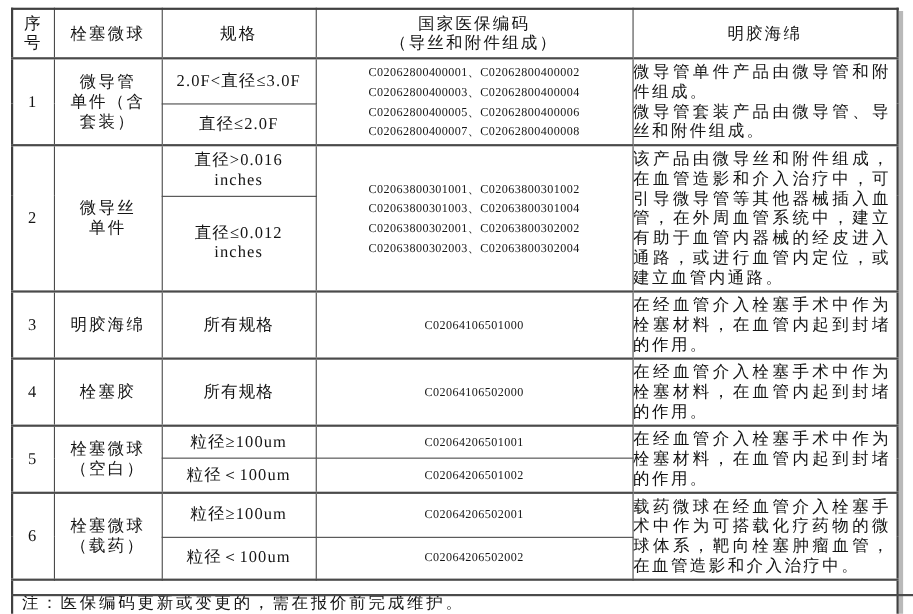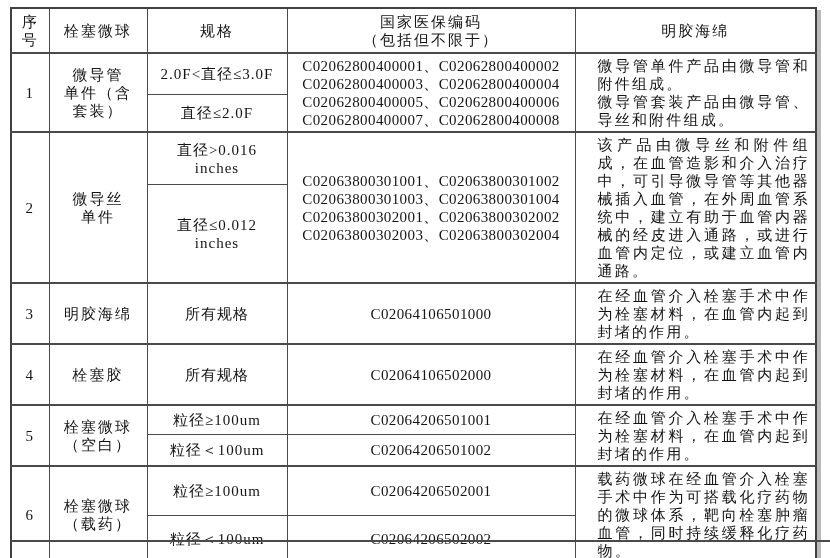--- a/index.html
+++ b/index.html
@@ -41,28 +41,28 @@
     vertical-align: middle;
     white-space: pre-line;
     letter-spacing: 2px;
     line-height: 18px;
     padding: 2px 4px;
     overflow: hidden;
   }
   tr.major > th, tr.major > td { border-top-width: 2px; }
 
   .spec-cell { letter-spacing: 1px; }
-  .code-cell { letter-spacing: 0.4px; font-size: 15px; }
+  .code-cell { letter-spacing: 0.4px; font-size: 11px; }
   .req-cell {
     text-align: justify;
     text-align-last: left;
     vertical-align: top;
     letter-spacing: 2.2px;
     line-height: 18px;
-    padding: 3px 5px 2px 22px;
+    padding: 3px 5px 2px 0;
   }
   .note-cell {
     text-align: left;
     padding: 4px 6px 4px 8px;
     letter-spacing: 2.5px;
   }
 </style>
 </head>
 <body>
 
@@ -75,21 +75,21 @@
         <col class="c-code">
         <col class="c-req">
     </colgroup>
     <tbody>
       <tr style="height:45px">
         <th>序
 号</th>
         <th>栓塞微球</th>
         <th>规格</th>
         <th>国家医保编码
-（包括但不限于）</th>
+（导丝和附件组成）</th>
         <th>明胶海绵</th>
       </tr>
 
       <tr class="major" style="height:37px">
         <td rowspan="2">1</td>
         <td rowspan="2">微导管
 单件（含
 套装）</td>
         <td class="spec-cell">2.0F&lt;直径≤3.0F</td>
         <td rowspan="2" class="code-cell">C02062800400001、C02062800400002
@@ -148,21 +148,21 @@
         <td class="spec-cell">粒径＜100um</td>
         <td class="code-cell">C02064206501002</td>
       </tr>
 
       <tr class="major" style="height:33px">
         <td rowspan="2">6</td>
         <td rowspan="2">栓塞微球
 （载药）</td>
         <td class="spec-cell">粒径≥100um</td>
         <td class="code-cell">C02064206502001</td>
-        <td rowspan="2" class="req-cell">载药微球在经血管介入栓塞手术中作为可搭载化疗药物的微球体系，靶向栓塞肿瘤血管，同时持续缓释化疗药物。</td>
+        <td rowspan="2" class="req-cell">载药微球在经血管介入栓塞手术中作为可搭载化疗药物的微球体系，靶向栓塞肿瘤血管，在血管造影和介入治疗中。</td>
       </tr>
       <tr style="height:32px">
         <td class="spec-cell">粒径＜100um</td>
         <td class="code-cell">C02064206502002</td>
       </tr>
 
       <tr class="major" style="height:44px">
         <td colspan="5" class="note-cell">注：医保编码更新或变更的，需在报价前完成维护。</td>
       </tr>
     </tbody>

